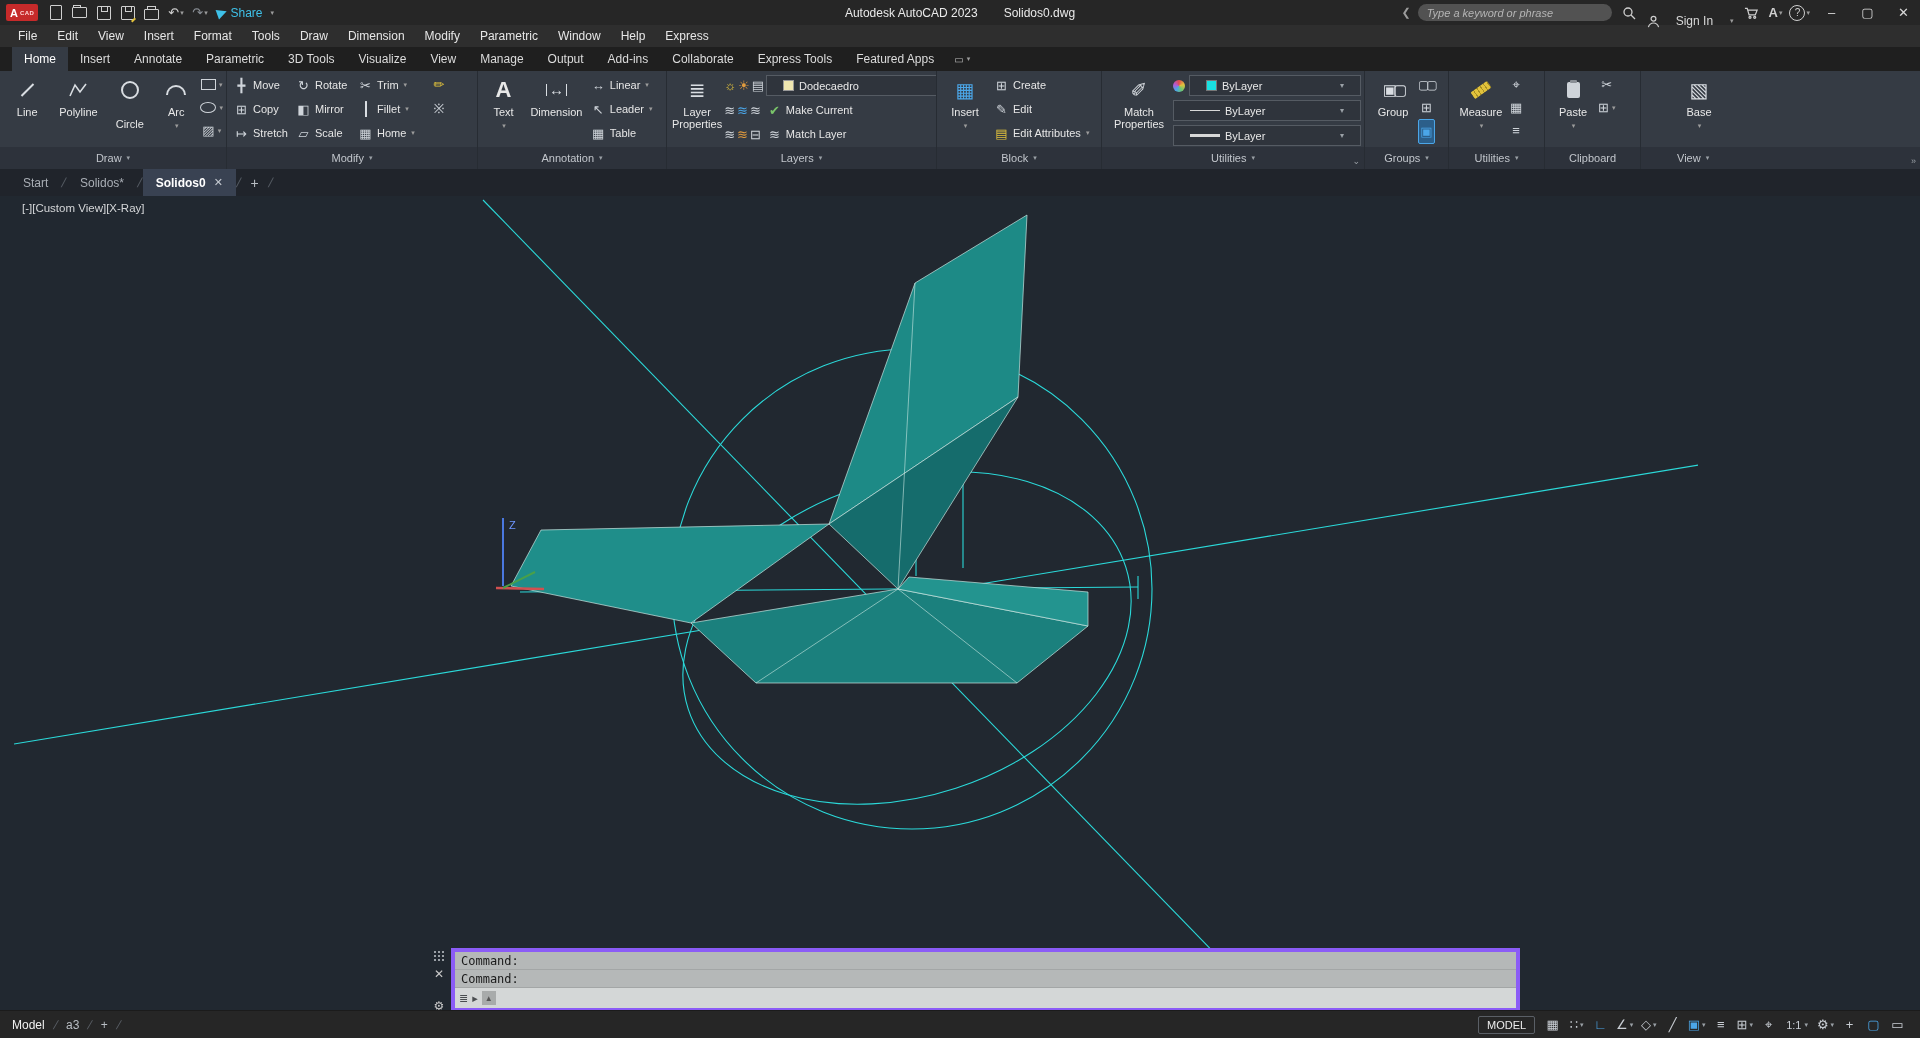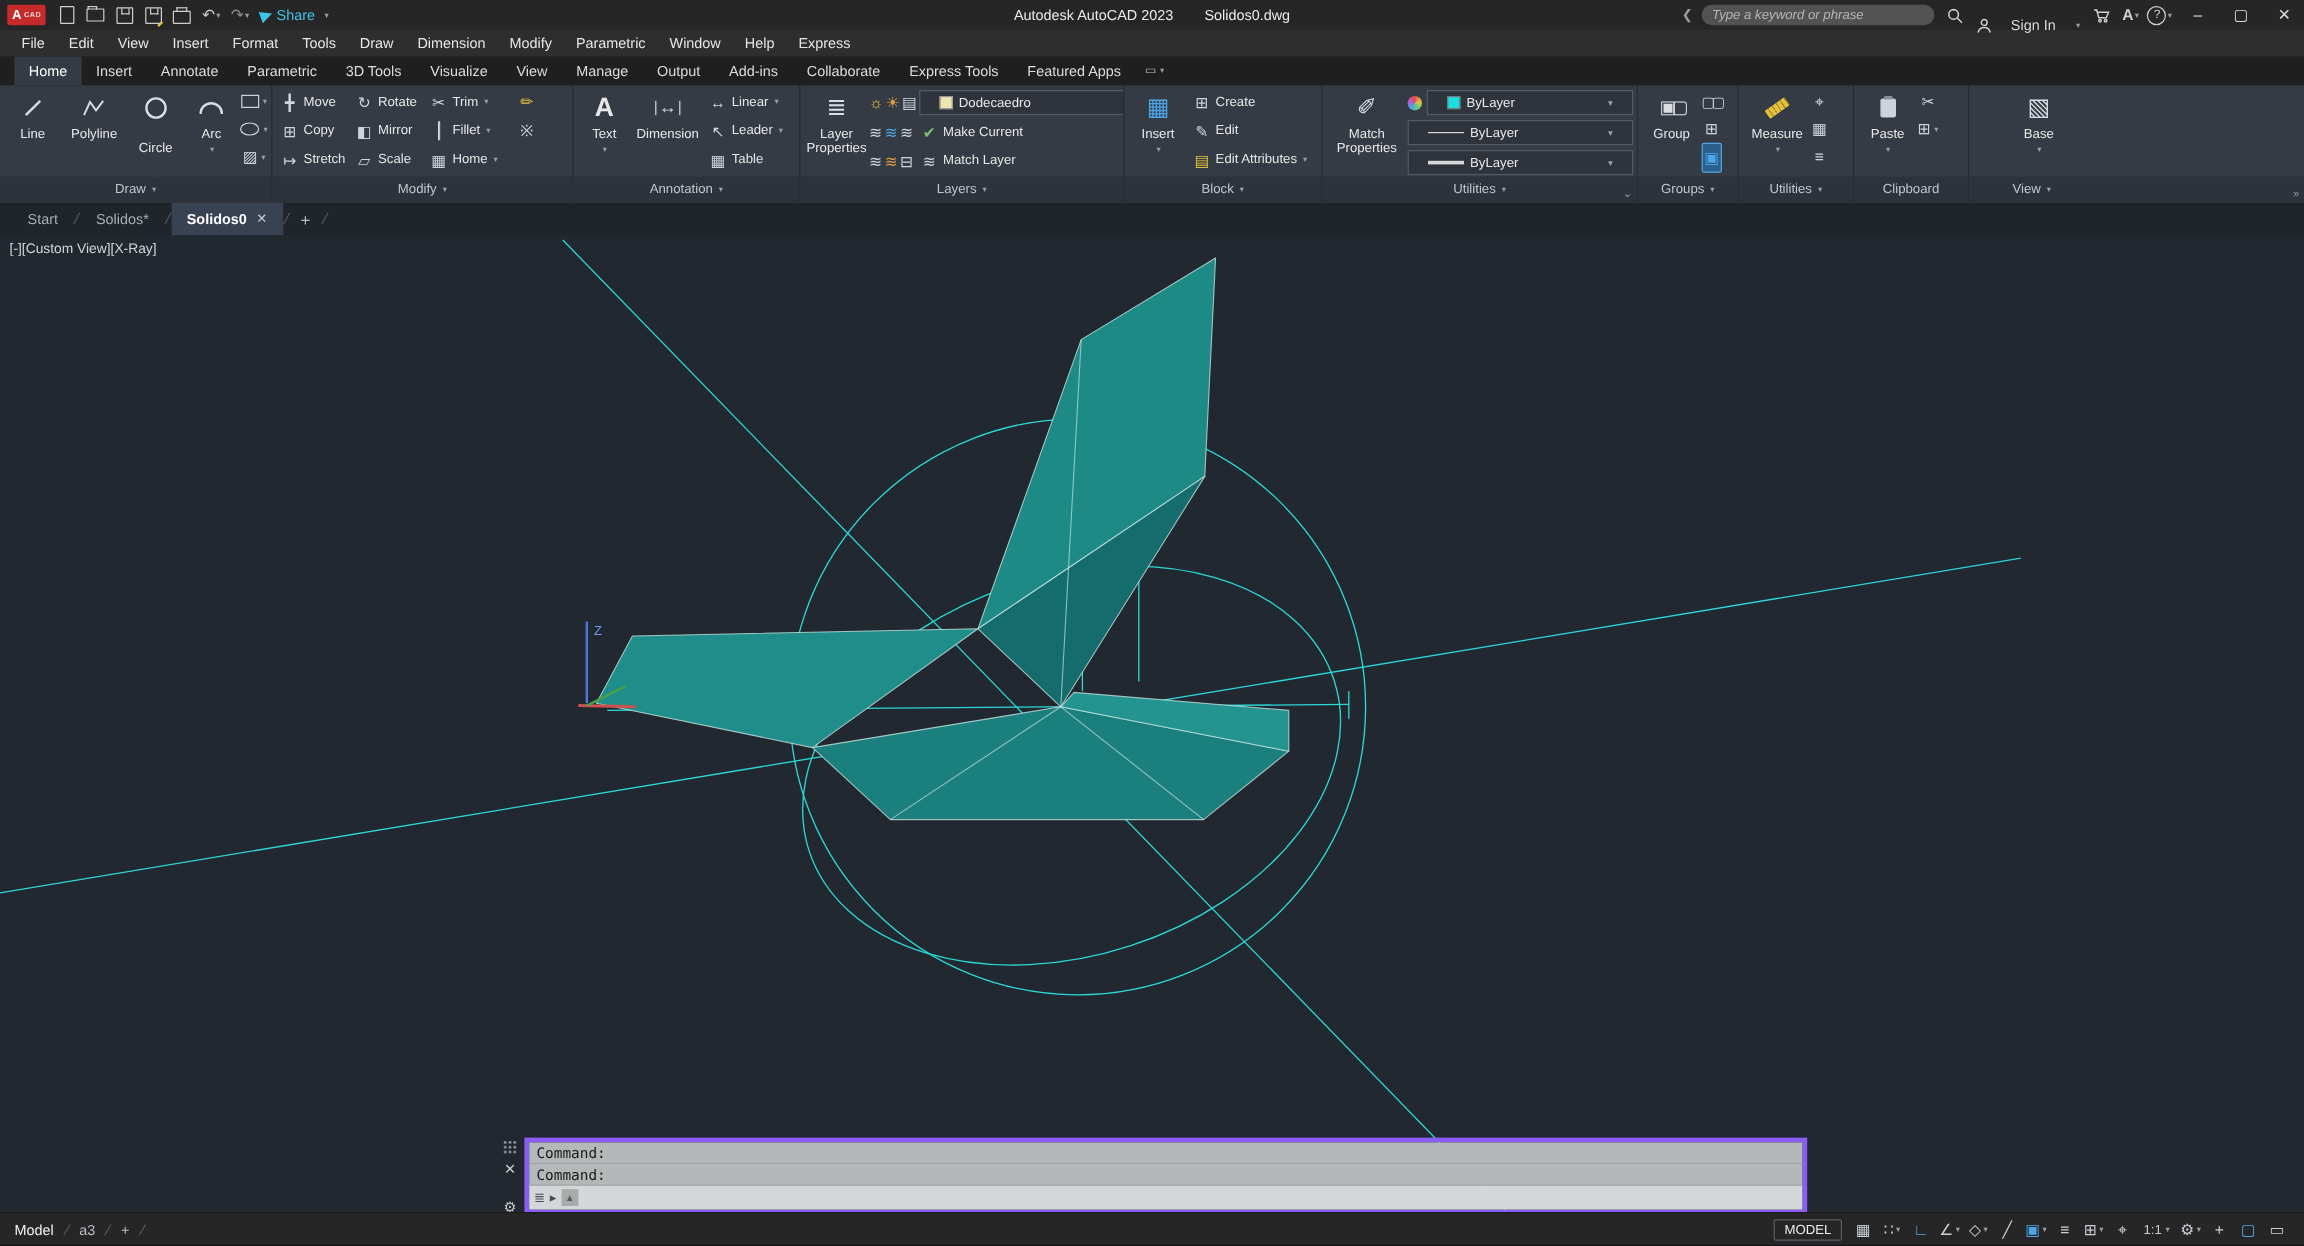--- a/index.html
+++ b/index.html
@@ -81,21 +81,21 @@
 
   
   .filetabs{position:absolute;left:0;top:169px;width:1920px;height:27px;background:#20242b;display:flex;align-items:stretch;padding-left:10px;font-size:12px;z-index:36;}
   .ftab{display:flex;align-items:center;gap:8px;padding:0 13px;color:#a9aeb5;}
   .ftab.active{background:#394252;color:#fff;font-weight:bold;}
   .ftab .x{font-size:11px;color:#c6cbd2;font-weight:normal;}
   .fsep{display:flex;align-items:center;color:#565c64;font-size:13px;transform:skewX(-15deg);padding:0 1px;}
   .fplus{display:flex;align-items:center;padding:0 9px;color:#b9bec4;font-size:14px;}
 
   
-  .viewport{position:absolute;left:0;top:196px;width:1684px;height:814px;background:#212830;overflow:hidden;}
+  .viewport{position:absolute;left:14px;top:196px;width:1684px;height:814px;background:#212830;overflow:hidden;}
   .scene{position:absolute;left:0;top:0;width:1920px;height:814px;}
   .corner-label{position:absolute;left:8px;top:6px;color:#d4d6d8;font-size:11.5px;z-index:5;}
   .cyan line,.cyan circle,.cyan ellipse{stroke:var(--cyan,#2bd9d9);fill:none;stroke-width:1.1;}
   .p1{fill:var(--teal,#1d8a86);} .p2{fill:var(--teal-dark,#156c6c);} .p3{fill:#1f8e8a;}
   .p4{fill:var(--teal-mid,#1b807d);} .p5{fill:var(--teal-light,#23948f);}
   .solid polygon{stroke:var(--edge,#cfeae6);stroke-width:.9;stroke-opacity:.75;}
   .edges line{stroke:var(--edge,#cfeae6);stroke-opacity:.65;stroke-width:.9;}
   .ax-z{stroke:#4a78e0;stroke-width:2;} .ax-x{stroke:#d05050;stroke-width:2.5;} .ax-y{stroke:#49a049;stroke-width:2;}
   .ax-label{fill:#6e96ff;font-size:11px;font-family:"Liberation Sans",sans-serif;}
   .ch-x{stroke:#e88aa8;stroke-width:1.2;} .ch-y{stroke:#74d074;stroke-width:1.2;}

